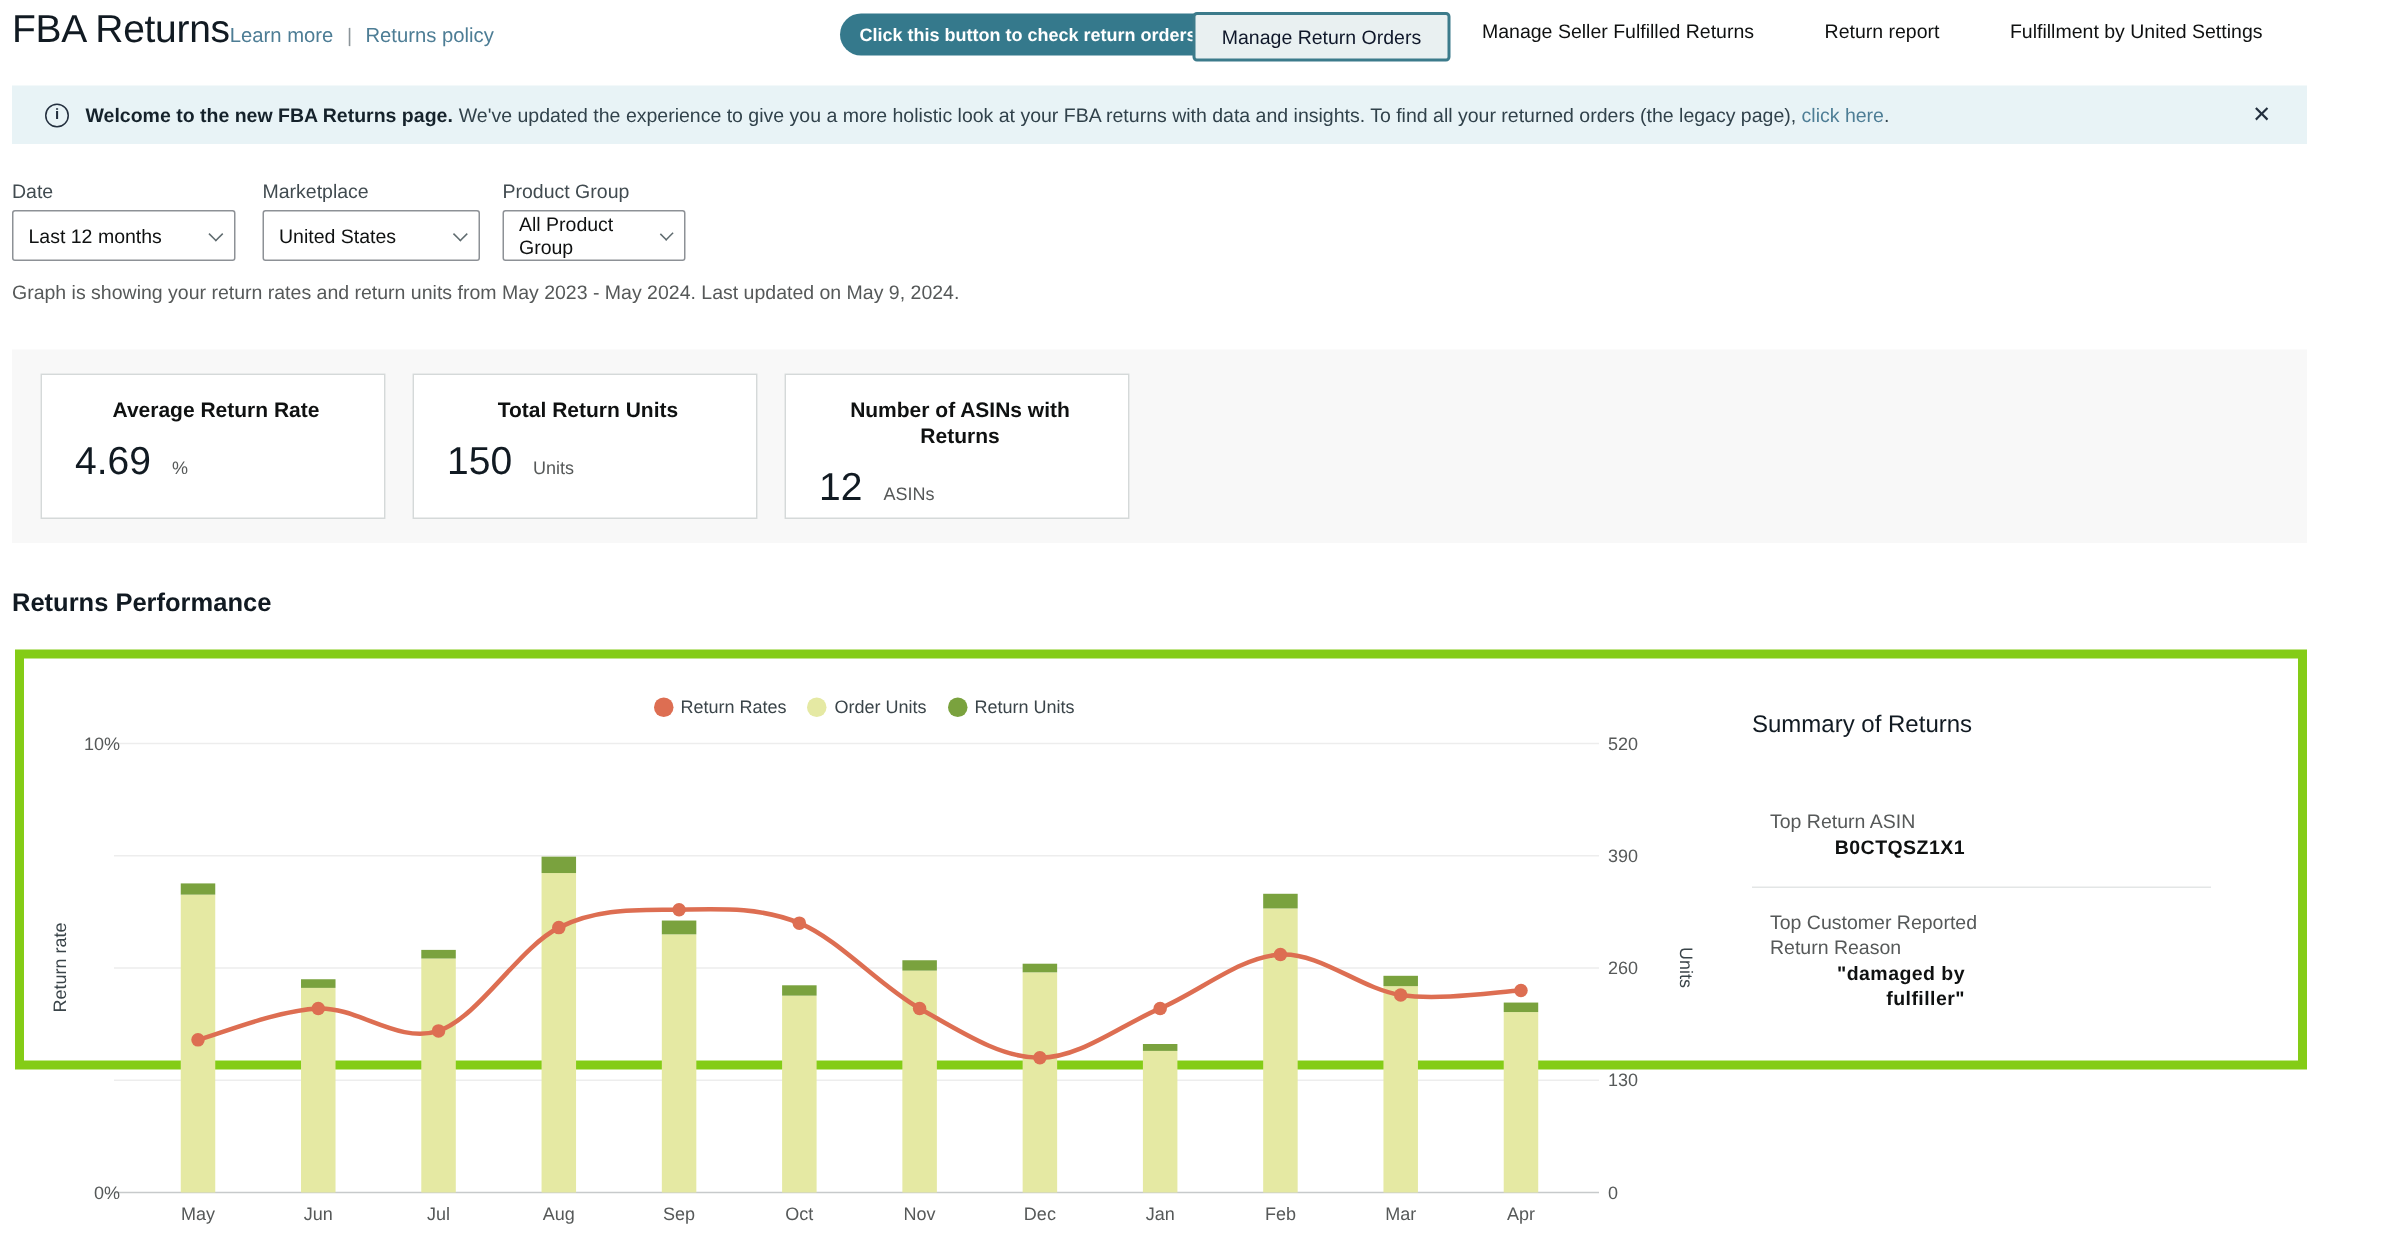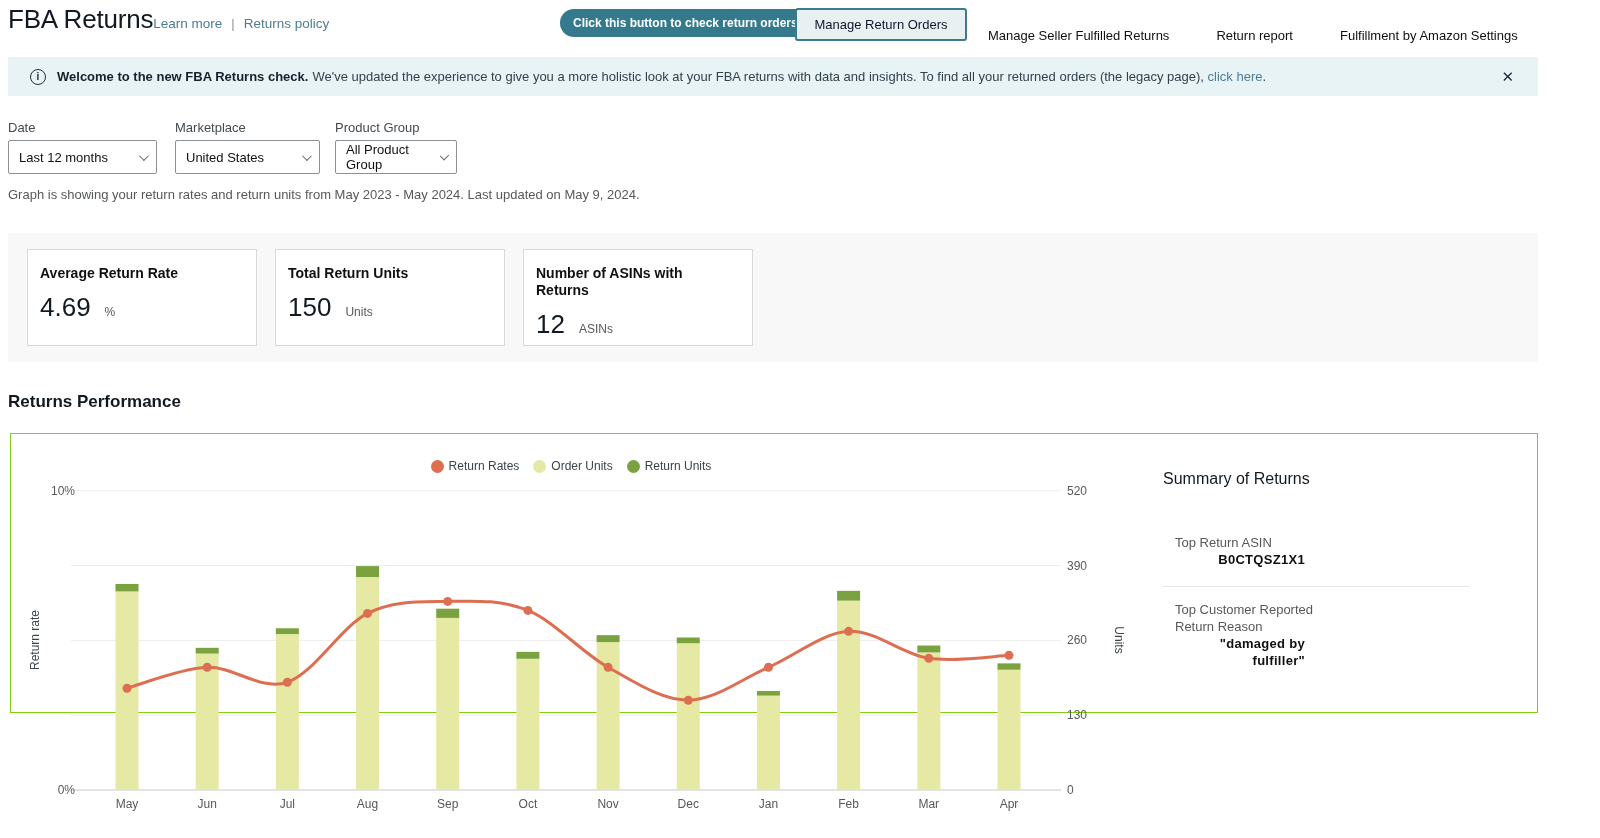--- a/index.html
+++ b/index.html
@@ -12,21 +12,21 @@
   .page-title { font-size:26px; font-weight:500; color:#111a22; letter-spacing:-0.2px; }
   .hdr-link { font-size:13.5px; color:#4d7d95; text-decoration:none; cursor:pointer; }
   .hdr-sep { color:#8b9499; margin:0 9px; font-size:13px; }
   .title-group .hdr-link:first-of-type { margin-left:12px; }
   .callout-pill { position:absolute; left:560px; top:9px; height:28px; line-height:28px;
     background:#35798c; color:#fff; font-size:12px; font-weight:bold; border:none;
     border-radius:14px; padding:0 13px; cursor:pointer; white-space:nowrap; }
   .manage-btn { position:absolute; left:795px; top:8px; width:172px; height:33px;
     background:#e9f0f1; border:2px solid #3c7b8b; border-radius:3px; font-size:13px;
     color:#0f172a; cursor:pointer; font-family:inherit; }
-  .nav-links { position:absolute; left:988px; top:28px; display:flex; gap:47px; }
+  .nav-links { position:absolute; left:988px; top:13px; display:flex; gap:47px; }
   .nav-links span { font-size:13px; color:#0f1111; white-space:nowrap; cursor:pointer; }
 
   
   .banner { margin:9px 62px 0 8px; height:39px; background:#e8f3f6; display:flex;
     align-items:center; padding:0 20px 0 22px; }
   .info-icon { width:16px; height:16px; border:1.6px solid #232f3e; border-radius:50%;
     display:flex; align-items:center; justify-content:center; font-size:10px; font-weight:bold;
     color:#232f3e; flex:0 0 auto; margin-right:11px; }
   .banner-text { font-size:13px; color:#31424b; }
   .banner-text b { color:#15222b; margin-right:4px; }
@@ -44,30 +44,30 @@
     border-bottom:1.6px solid #5f6b6f; transform:rotate(45deg) translateY(-2px);
     margin-left:auto; }
   .sel-date { width:149px; } .sel-mkt { width:145px; } .sel-pg { width:122px; }
   .sel-mkt { margin-right:-3px; }
   .caption { margin:13px 0 0 8px; font-size:13px; color:#565959; }
 
   
   .metrics-strip { margin:31px 62px 0 8px; height:129px; background:#f8f8f8;
     padding:16px 0 0 19px; display:flex; gap:18px; }
   .metric-card { width:230px; height:97px; background:#fff; border:1px solid #d5d9d9;
-    padding:15px 18px 0 12px; }
+    padding:15px 18px 0 22px;text-align:center; }
   .metric-title { font-size:14px; font-weight:bold; color:#0f1111; line-height:17px; }
   .metric-value-row { margin-top:10px; display:flex; align-items:baseline; gap:14px; }
   .metric-value { font-size:26px; color:#111a22; }
   .metric-unit { font-size:12px; color:#565959; }
 
   
   .section-title { margin:30px 0 0 8px; font-size:17px; font-weight:bold; color:#111a22; }
   .chart-card { position:relative; margin:21px 62px 0 10px; height:280px;
-    background:#fff; border:1px solid #84cc16; }
+    background:#fff; border:6px solid #84cc16; }
   .chart-legend { position:absolute; left:0; top:25px; width:1120px; display:flex;
     justify-content:center; gap:14px; }
   .legend-item { display:flex; align-items:center; gap:5px; font-size:12px; color:#3a4449;
     cursor:pointer; }
   .legend-dot { width:13px; height:13px; border-radius:50%; }
   #chart-svg { position:absolute; left:0; top:0; }
   #chart-svg text.tick { font-size:12px; fill:#565959; font-family:"Liberation Sans",sans-serif; }
   #chart-svg text.axis-title { font-size:12px; fill:#3a4449; font-family:"Liberation Sans",sans-serif; }
 
   
@@ -88,28 +88,28 @@
     <span class="page-title">FBA Returns</span>
     <span class="hdr-link">Learn more</span>
     <span class="hdr-sep">|</span>
     <span class="hdr-link">Returns policy</span>
   </div>
   <button class="callout-pill">Click this button to check return orders</button>
   <button class="manage-btn">Manage Return Orders</button>
   <div class="nav-links" id="nav-links">
       <span>Manage Seller Fulfilled Returns</span>
       <span>Return report</span>
-      <span>Fulfillment by Amazon Settings</span>
+      <span>Fulfillment by United Settings</span>
     </div>
 </div>
 
 <div class="banner">
   <span class="info-icon">i</span>
   <span class="banner-text">
-    <b>Welcome to the new FBA Returns check.</b><span>We've updated the experience to give you a more holistic look at your FBA returns with data and insights. To find all your returned orders (the legacy page), </span><span class="banner-link">click here</span><span>.</span>
+    <b>Welcome to the new FBA Returns page.</b><span>We've updated the experience to give you a more holistic look at your FBA returns with data and insights. To find all your returned orders (the legacy page), </span><span class="banner-link">click here</span><span>.</span>
   </span>
   <button class="banner-close">✕</button>
 </div>
 
 <div class="filters">
   <div class="filter">
     <label>Date</label>
     <div class="select sel-date">
       <span>Last 12 months</span>
       <span class="chev"></span>

